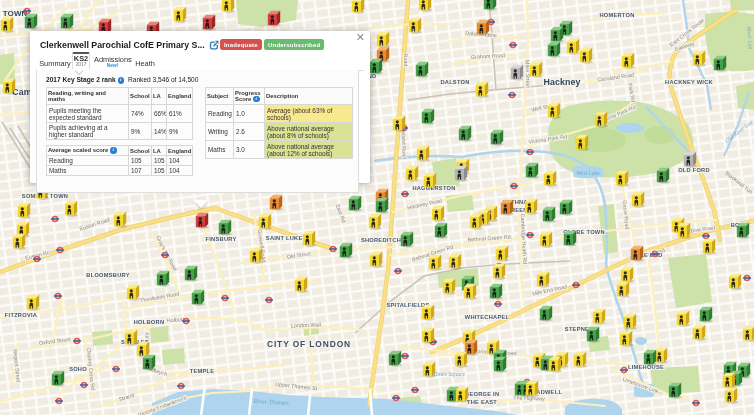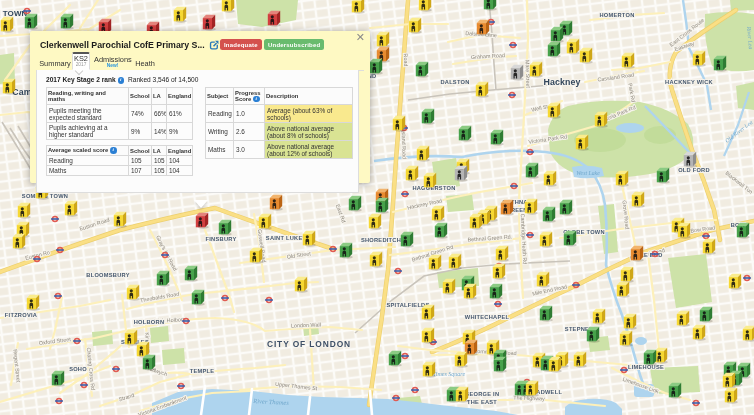--- a/index.html
+++ b/index.html
@@ -1,30 +1,30 @@
 <!DOCTYPE html>
 <html><head><meta charset="utf-8"><style>
 html,body{margin:0;padding:0}
 body{width:754px;height:415px;overflow:hidden;position:relative;font-family:"Liberation Sans",sans-serif;background:#f1eee6}
-.popup{position:absolute;left:30px;top:31px;width:340px;height:152px;background:#fef9c3;border-radius:2px;
+.popup{position:absolute;left:30px;top:31px;width:340px;height:152px;background:#ffffff;border-radius:2px;
  box-shadow:0 1px 7px rgba(0,0,0,0.35);z-index:10}
 .ptr{position:absolute;left:194px;top:200px;width:0;height:0;border-left:7px solid transparent;
  border-right:7px solid transparent;border-top:8px solid #fff;z-index:10;
  filter:drop-shadow(0 2px 1px rgba(0,0,0,0.15))}
 .titlerow{position:absolute;left:10px;top:3px;right:10px;height:22px;white-space:nowrap}
 .title{font-size:8.8px;font-weight:bold;color:#1b1b1b;display:inline-block;vertical-align:middle;line-height:22px}
 .lnk{display:inline-block;vertical-align:middle;margin-left:4px}
 .badge{position:absolute;top:5px;font-size:6px;font-weight:bold;color:#fff;border-radius:2.5px;
  padding:2.5px 4px;letter-spacing:0.2px}
 .b-red{background:#d4514d}
 .b-grn{background:#69bb6e}
 .close{position:absolute;right:5px;top:1px;font-size:11px;color:#8a8a8a;line-height:10px}
 .tabs{position:absolute;left:6px;top:25px;right:6px;height:14px;border-bottom:1px solid #ddd;font-size:7.4px;color:#333}
 .tab{position:absolute;bottom:0;text-align:center}
-.tab-active{font-weight:normal;border:1px solid #ddd;border-bottom:1px solid #fff;border-top:2.5px solid #555;background:#fff;border-radius:2px 2px 0 0}
+.tab-active{font-weight:bold;border:1px solid #ddd;border-bottom:1px solid #fff;border-top:2.5px solid #555;background:#fff;border-radius:2px 2px 0 0}
 .sub{font-size:4.8px;color:#999;line-height:3.5px}
 .subnew{font-size:4.8px;color:#2a95dd;font-weight:bold;line-height:3.5px}
 .pane{position:absolute;left:6px;top:39px;width:321px;height:122px;background:#fcfcfc;border:1px solid #ddd;border-top:none}
 .rank{position:absolute;left:9px;top:6px;font-size:6.6px;color:#222;white-space:nowrap}
 .rank .r2{position:absolute;left:82px;top:0;font-weight:normal}
 table{border-collapse:collapse;position:absolute;font-size:6.4px;color:#333;table-layout:fixed}
 td,th{overflow:hidden;box-sizing:border-box}
 td,th{border:1px solid #d8d8d8;padding:1px 2px;text-align:left;vertical-align:middle;font-weight:normal}
 th{font-weight:bold;background:#fbfbfb;font-size:5.9px;padding:1px}
 .info{display:inline-block;width:6.5px;height:6.5px;border-radius:50%;background:#2a7fd4;color:#fff;font-size:5px;

